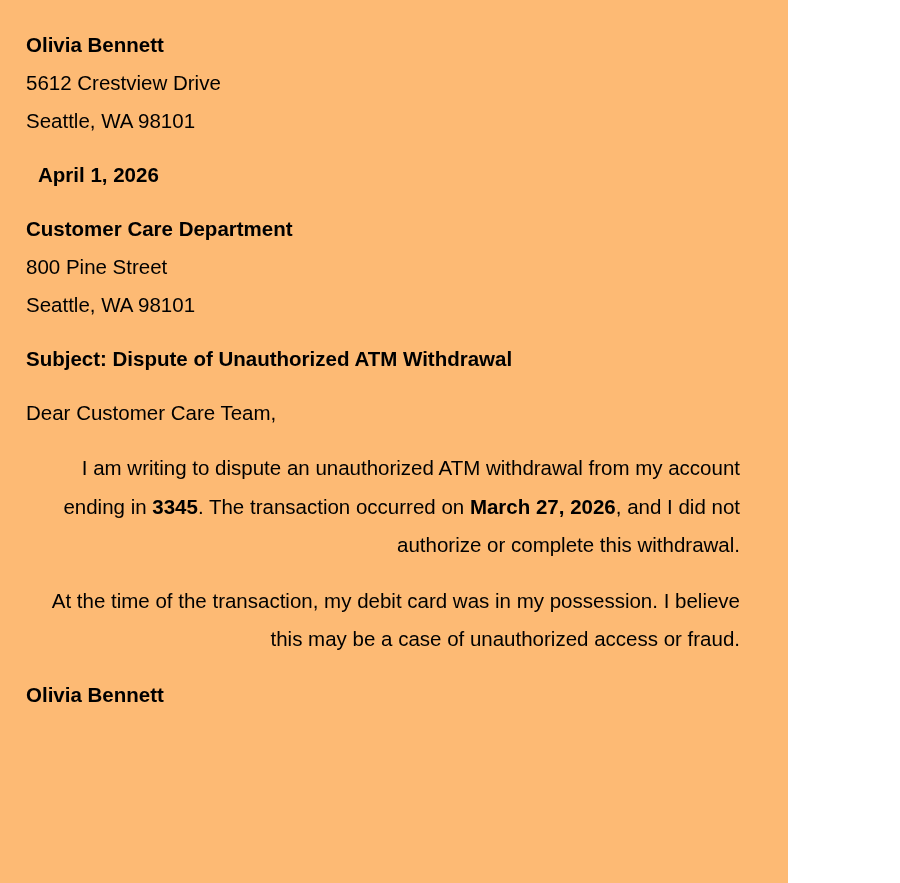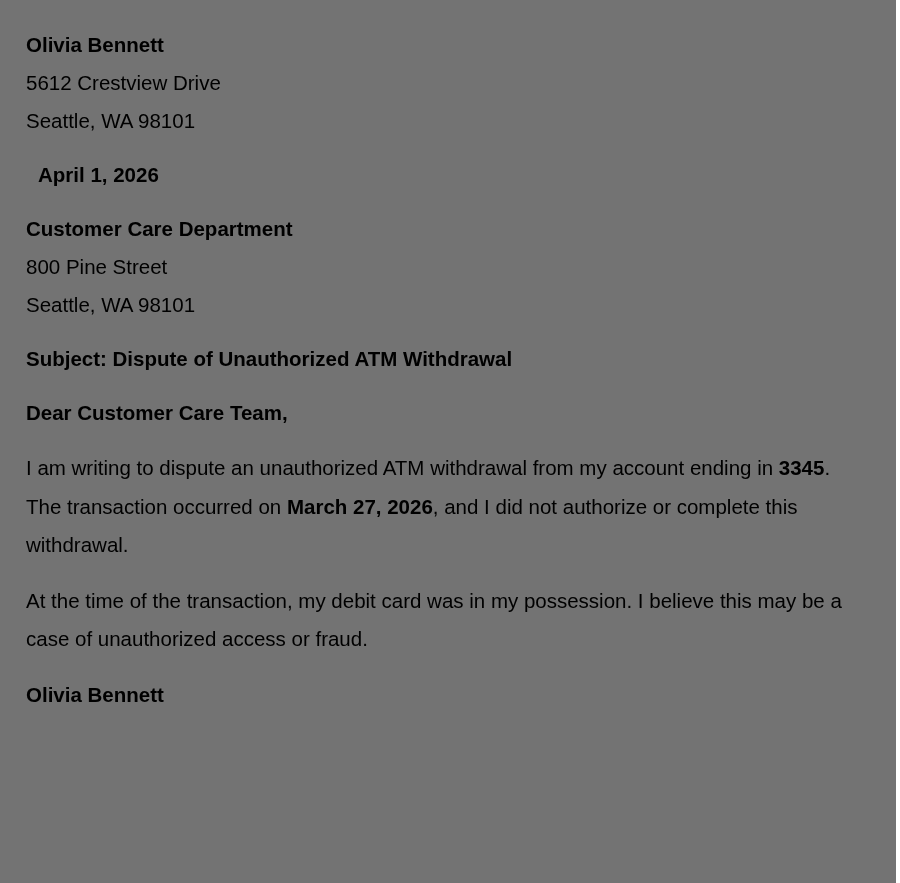--- a/index.html
+++ b/index.html
@@ -9,56 +9,56 @@
   }
   body {
     width: 900px;
     height: 883px;
     font-family: "Liberation Sans", sans-serif;
     color: #000000;
     -webkit-font-smoothing: antialiased;
   }
   .letter {
     box-sizing: border-box;
-    width: 896px;
+    width: 788px;
     height: 883px;
     padding: 26px 48px 0 26px;
-    background: #737373;
+    background: #fdba74;
   }
   .block {
     margin: 0 0 16px 0;
   }
   .block:last-child {
     margin-bottom: 0;
   }
   .line {
     font-size: 20.5px;
     line-height: 38px;
     white-space: nowrap;
   }
   .bold {
     font-weight: bold;
   }
   .para {
     font-size: 20.5px;
     line-height: 38.5px;
     max-width: 830px;
     margin: 2px 0 17px 0;
-    text-align: left;
+    text-align: right;
   }
   .subject {
     font-size: 20.5px;
     line-height: 38px;
     font-weight: bold;
     margin: 0 0 16px 0;
   }
   .salutation {
     font-size: 20.5px;
     line-height: 38px;
-    font-weight: bold;
+    font-weight: normal;
     margin: 0 0 17px 0;
   }
   .date-line {
     font-size: 20.5px;
     line-height: 38px;
     font-weight: bold;
     margin: 0 0 16px 12px;
   }
   .sign-off .line {
     font-weight: bold;

